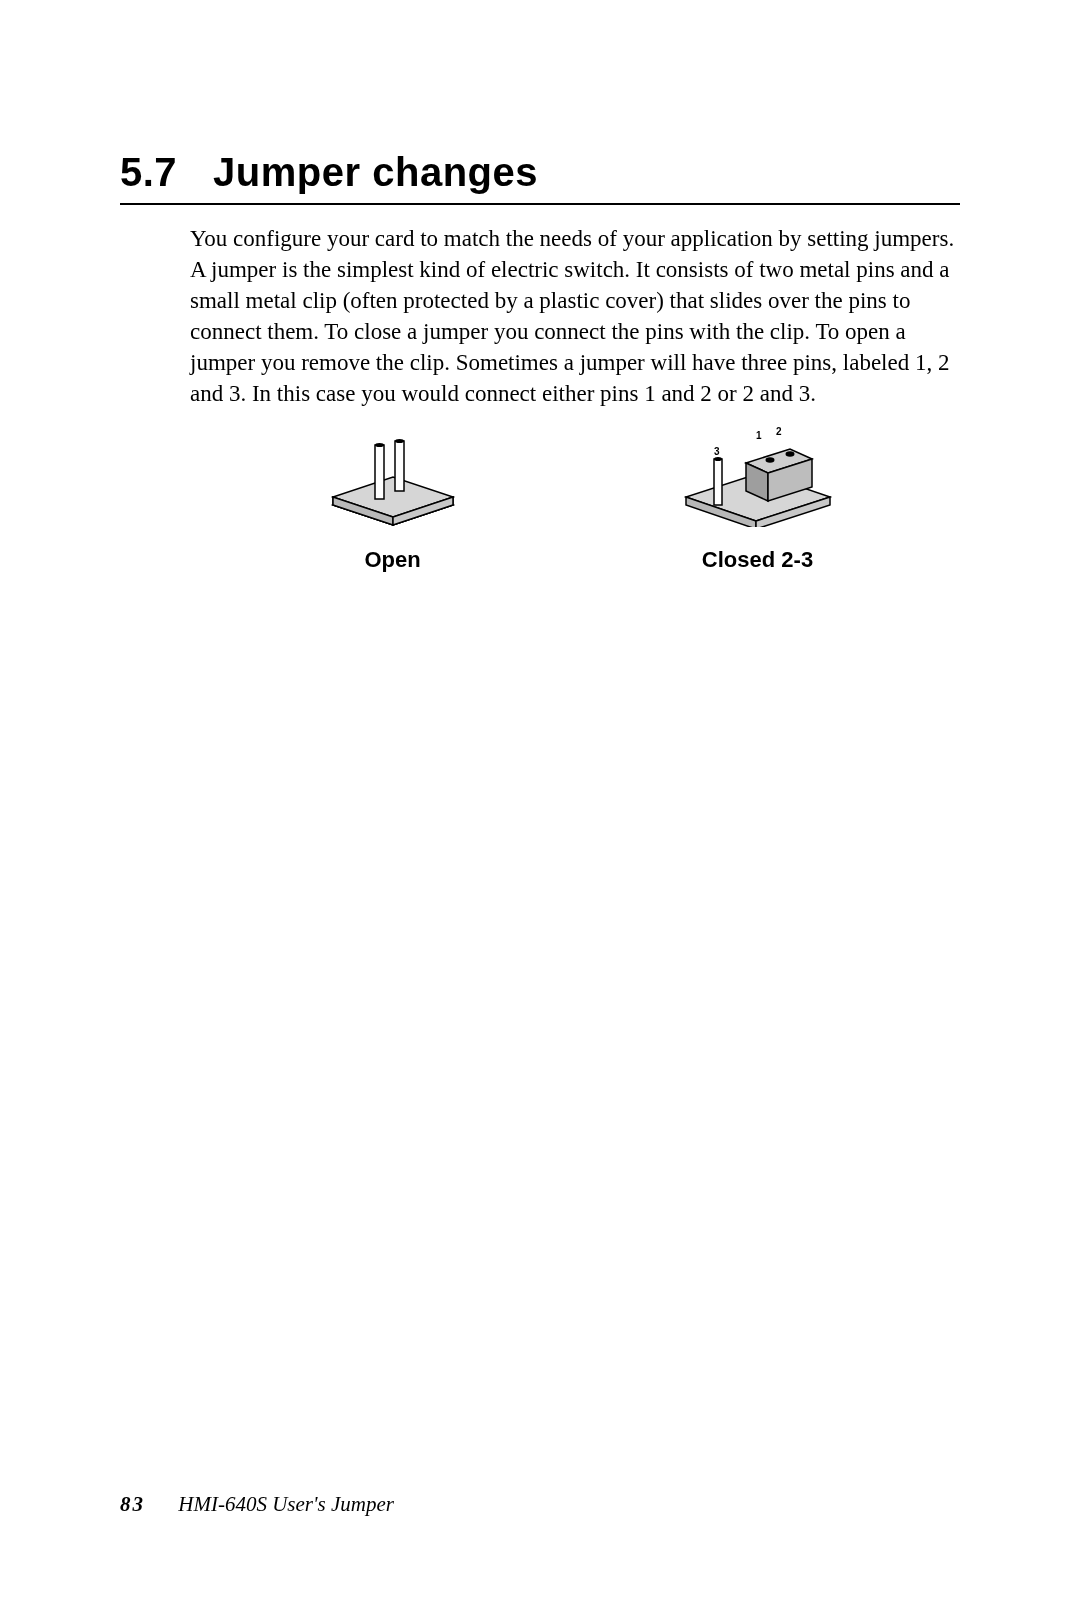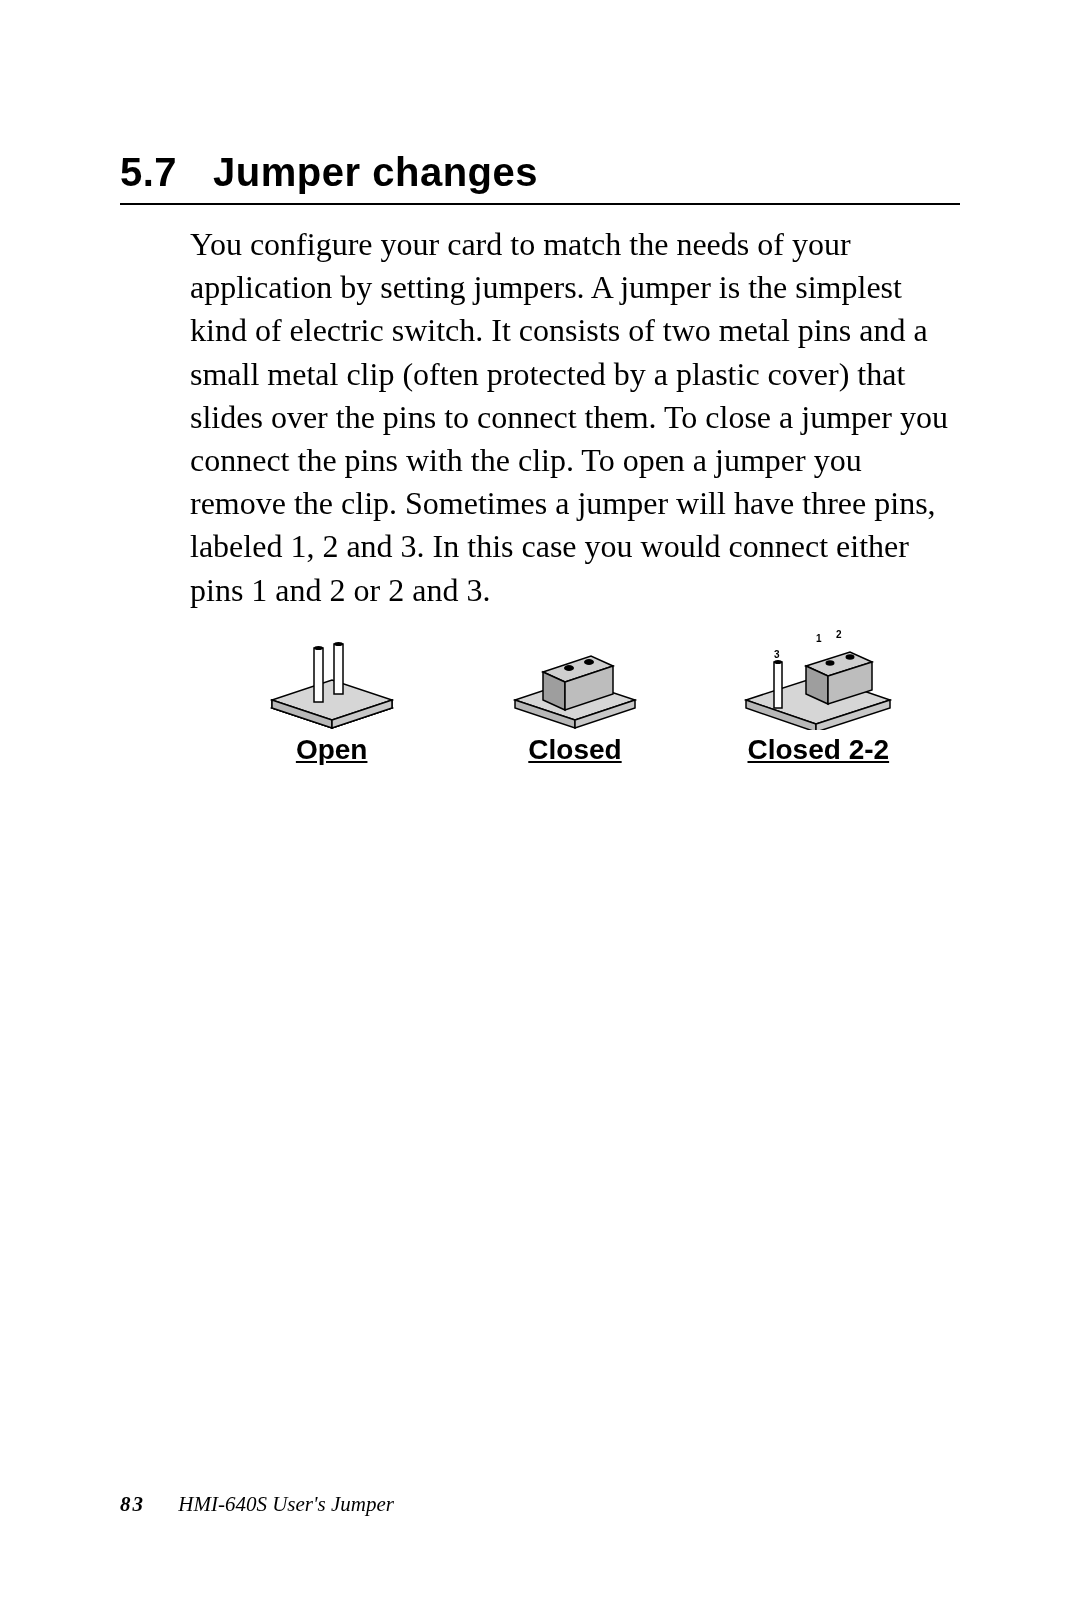--- a/index.html
+++ b/index.html
@@ -36,44 +36,43 @@
     font-weight: 700;
     font-size: 40px;
     margin-left: 36px;
     letter-spacing: 0.5px;
   }
   .body-block {
     margin-left: 70px;
     margin-right: 0;
   }
   .para {
-    font-size: 32px;
+    font-size: 23px;
     line-height: 1.35;
     margin: 0 0 18px 0;
     text-align: left;
   }
   .figure-row {
     display: flex;
     justify-content: space-around;
     align-items: flex-end;
     margin: 18px 20px 10px 20px;
   }
   .fig-col {
     display: flex;
     flex-direction: column;
     align-items: center;
     width: 220px;
   }
   .fig-caption {
     font-family: Arial, Helvetica, sans-serif;
     font-weight: 700;
-    font-size: 28px;
-    margin-top: 4px;
+    font-size: 22px;
+    margin-top: 20px;
     text-align: center;
-    text-decoration: underline;
   }
   .footer {
     position: absolute;
     bottom: 105px;
     left: 120px;
     font-family: "Times New Roman", Times, serif;
     font-style: italic;
     font-size: 21px;
   }
   .footer .pg {
@@ -112,36 +111,20 @@
           <polygon points="140,70 140,78 80,98 80,90" fill="#c8c8c8" stroke="#000" stroke-width="1.5"></polygon>
 
           <rect x="62" y="18" width="9" height="54" fill="#ffffff" stroke="#000" stroke-width="1.5"></rect>
           <ellipse cx="66.5" cy="18" rx="4.5" ry="2" fill="#000"></ellipse>
           <rect x="82" y="14" width="9" height="50" fill="#ffffff" stroke="#000" stroke-width="1.5"></rect>
           <ellipse cx="86.5" cy="14" rx="4.5" ry="2" fill="#000"></ellipse>
         </svg>
         <div class="fig-caption">Open</div>
       </div>
 
-      <div class="fig-col">
-        <svg width="160" height="100" viewBox="0 0 160 100">
-
-          <polygon points="20,70 80,90 140,70 80,50" fill="#d6d6d6" stroke="#000" stroke-width="1.5"></polygon>
-          <polygon points="20,70 20,78 80,98 80,90" fill="#b8b8b8" stroke="#000" stroke-width="1.5"></polygon>
-          <polygon points="140,70 140,78 80,98 80,90" fill="#c8c8c8" stroke="#000" stroke-width="1.5"></polygon>
-
-          <polygon points="48,42 96,26 118,36 70,52" fill="#cfcfcf" stroke="#000" stroke-width="1.5"></polygon>
-          <polygon points="48,42 48,70 70,80 70,52" fill="#9e9e9e" stroke="#000" stroke-width="1.5"></polygon>
-          <polygon points="70,52 70,80 118,64 118,36" fill="#bdbdbd" stroke="#000" stroke-width="1.5"></polygon>
-
-          <ellipse cx="74" cy="38" rx="5" ry="3" fill="#000"></ellipse>
-          <ellipse cx="94" cy="32" rx="5" ry="3" fill="#000"></ellipse>
-        </svg>
-        <div class="fig-caption">Closed</div>
-      </div>
 
       <div class="fig-col">
         <svg width="180" height="100" viewBox="0 0 180 100">
 
           <polygon points="18,70 88,94 162,70 92,46" fill="#d6d6d6" stroke="#000" stroke-width="1.5"></polygon>
           <polygon points="18,70 18,78 88,102 88,94" fill="#b8b8b8" stroke="#000" stroke-width="1.5"></polygon>
           <polygon points="162,70 162,78 88,102 88,94" fill="#c8c8c8" stroke="#000" stroke-width="1.5"></polygon>
 
           <rect x="46" y="32" width="8" height="46" fill="#ffffff" stroke="#000" stroke-width="1.5"></rect>
           <ellipse cx="50" cy="32" rx="4" ry="2" fill="#000"></ellipse>
@@ -149,21 +132,21 @@
           <polygon points="78,36 122,22 144,32 100,46" fill="#cfcfcf" stroke="#000" stroke-width="1.5"></polygon>
           <polygon points="78,36 78,64 100,74 100,46" fill="#9e9e9e" stroke="#000" stroke-width="1.5"></polygon>
           <polygon points="100,46 100,74 144,60 144,32" fill="#bdbdbd" stroke="#000" stroke-width="1.5"></polygon>
           <ellipse cx="102" cy="33" rx="4.5" ry="2.7" fill="#000"></ellipse>
           <ellipse cx="122" cy="27" rx="4.5" ry="2.7" fill="#000"></ellipse>
 
           <text x="88" y="12" font-family="Arial" font-size="10" font-weight="700">1</text>
           <text x="108" y="8" font-family="Arial" font-size="10" font-weight="700">2</text>
           <text x="46" y="28" font-family="Arial" font-size="10" font-weight="700">3</text>
         </svg>
-        <div class="fig-caption">Closed 2-2</div>
+        <div class="fig-caption">Closed 2-3</div>
       </div>
 
     </div>
 
 
   </div>
 
   <div class="footer">
     <span class="pg">83</span>
     <span>HMI-640S  User's Jumper</span>

